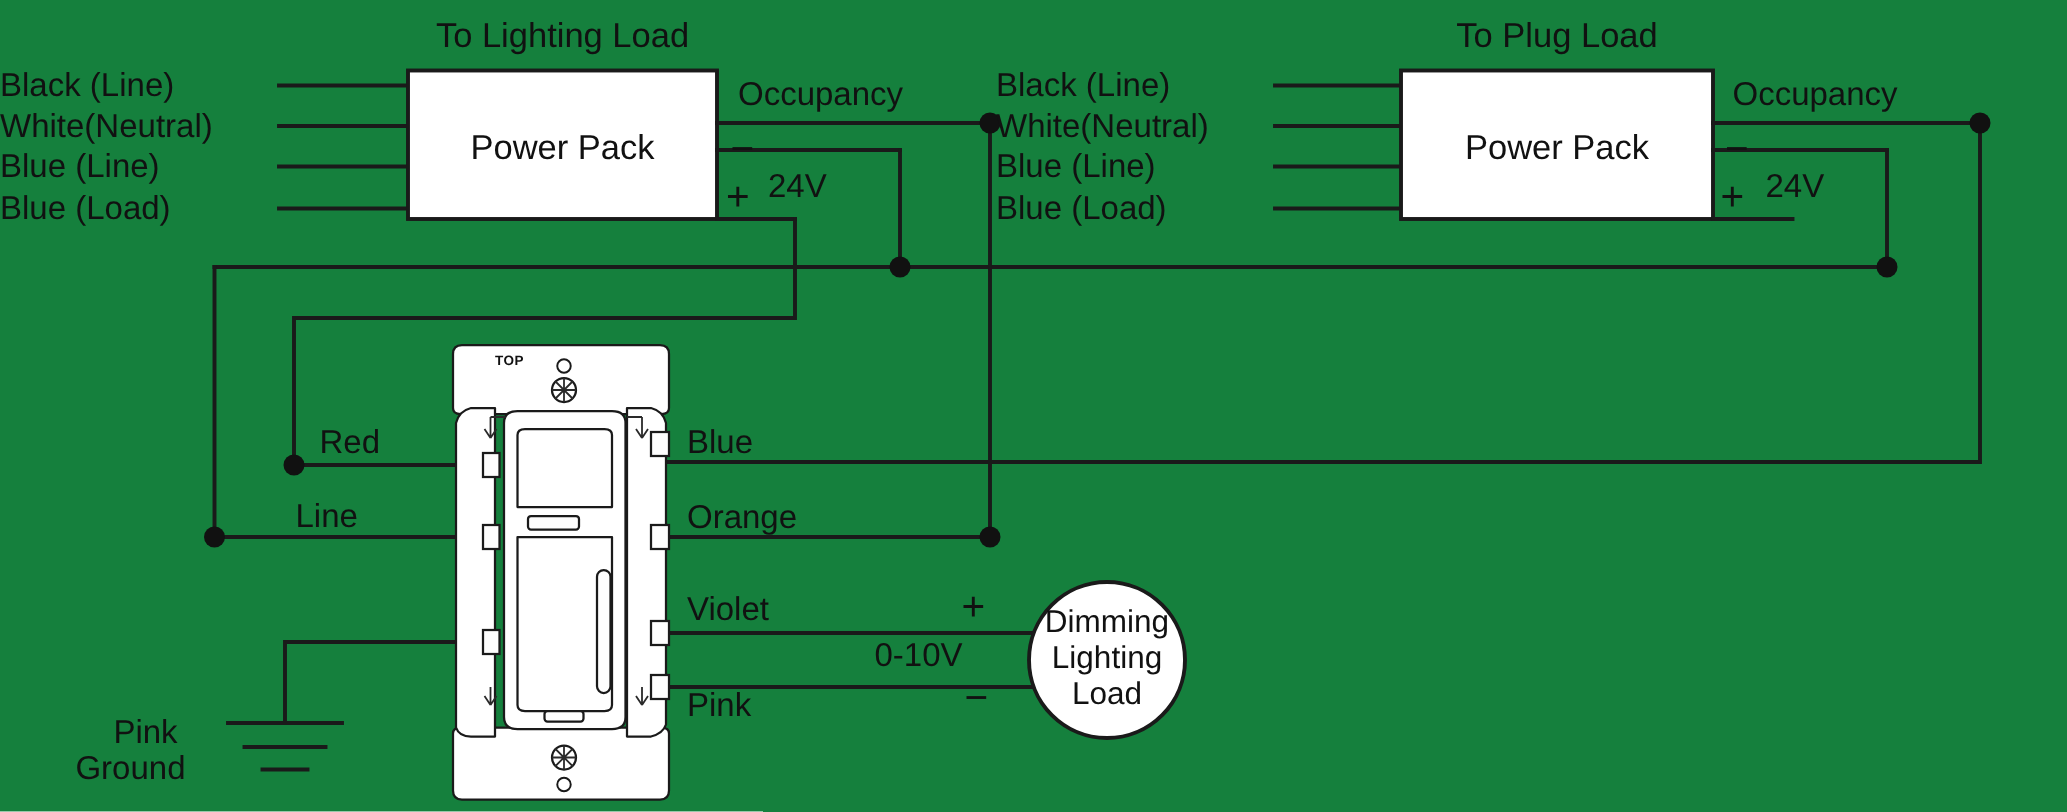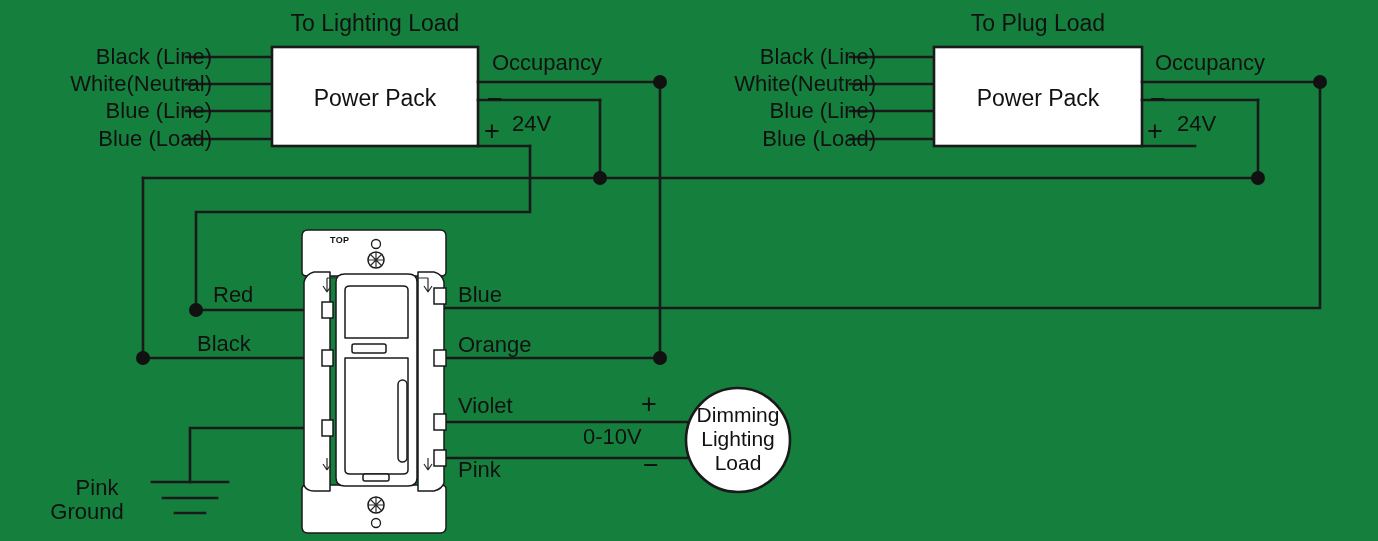--- a/index.html
+++ b/index.html
@@ -62,21 +62,21 @@
   .lbl {
     position: absolute;
     color: #111111;
     font-family: "Liberation Sans", sans-serif;
     white-space: pre;
     line-height: 1;
   }
   .lbl-23 { font-size: 23px; }
   .lbl-22 { font-size: 22px; }
   .lbl-21 { font-size: 21px; }
-  .lbl-right { text-align: right; padding-left: 26px; }
+  .lbl-right { text-align: left; }
   .lbl-center { text-align: center; }
   .sign {
     font-size: 27px;
     font-family: "Liberation Sans", sans-serif;
     color: #111;
   }
   .top-tag {
     font-size: 9px;
     font-weight: bold;
     letter-spacing: 0.3px;
@@ -227,21 +227,21 @@
   <div class="lbl lbl-23 lbl-center" style="left:934px; top:87px; width:208px;">Power Pack</div>
 
   <div class="lbl lbl-22" style="left:1155px; top:52px;">Occupancy</div>
   <div class="lbl sign" style="left:1150px; top:86px;">−</div>
   <div class="lbl sign" style="left:1147px; top:118px;">+</div>
   <div class="lbl lbl-22" style="left:1177px; top:113px;">24V</div>
 
   <div class="lbl top-tag" style="left:330px; top:236px;">TOP</div>
 
   <div class="lbl lbl-22" style="left:213px; top:284px;">Red</div>
-  <div class="lbl lbl-22" style="left:197px; top:333px;">Black</div>
+  <div class="lbl lbl-22" style="left:197px; top:333px;">Line</div>
 
   <div class="lbl lbl-22" style="left:458px; top:284px;text-align:right;">Blue</div>
   <div class="lbl lbl-22" style="left:458px; top:334px;">Orange</div>
   <div class="lbl lbl-22" style="left:458px; top:395px;">Violet</div>
   <div class="lbl lbl-22" style="left:458px; top:459px;text-align:center;">Pink</div>
 
   <div class="lbl lbl-22 lbl-center" style="left:38px; top:477px; width:118px;">Pink</div>
   <div class="lbl lbl-22 lbl-center" style="left:28px; top:501px; width:118px;">Ground</div>
 
   <div class="lbl sign" style="left:641px; top:391px;">+</div>

